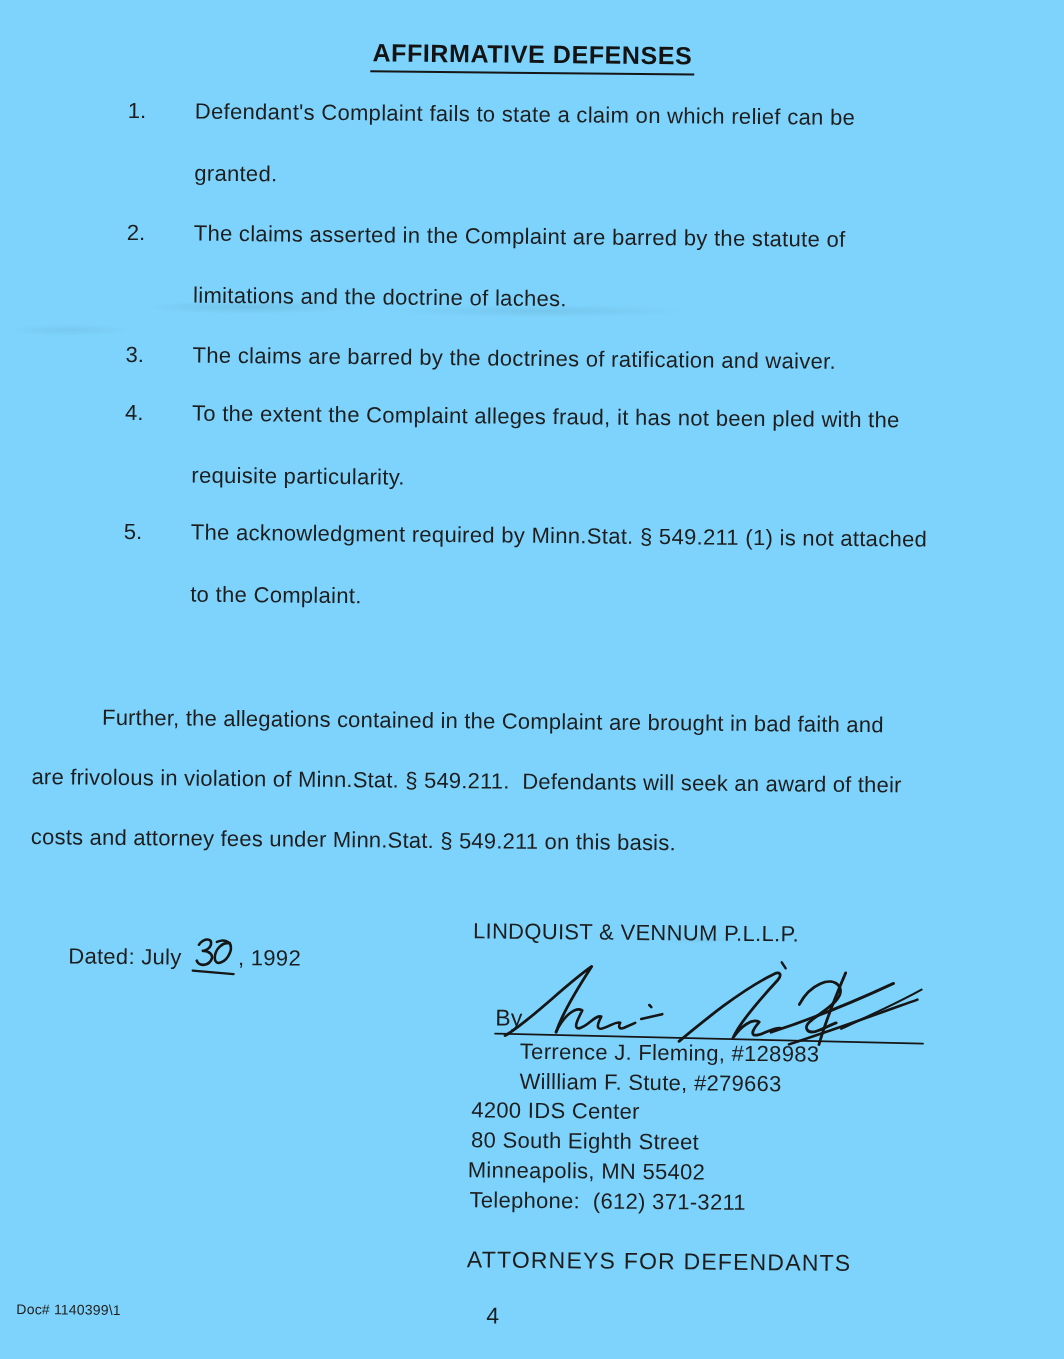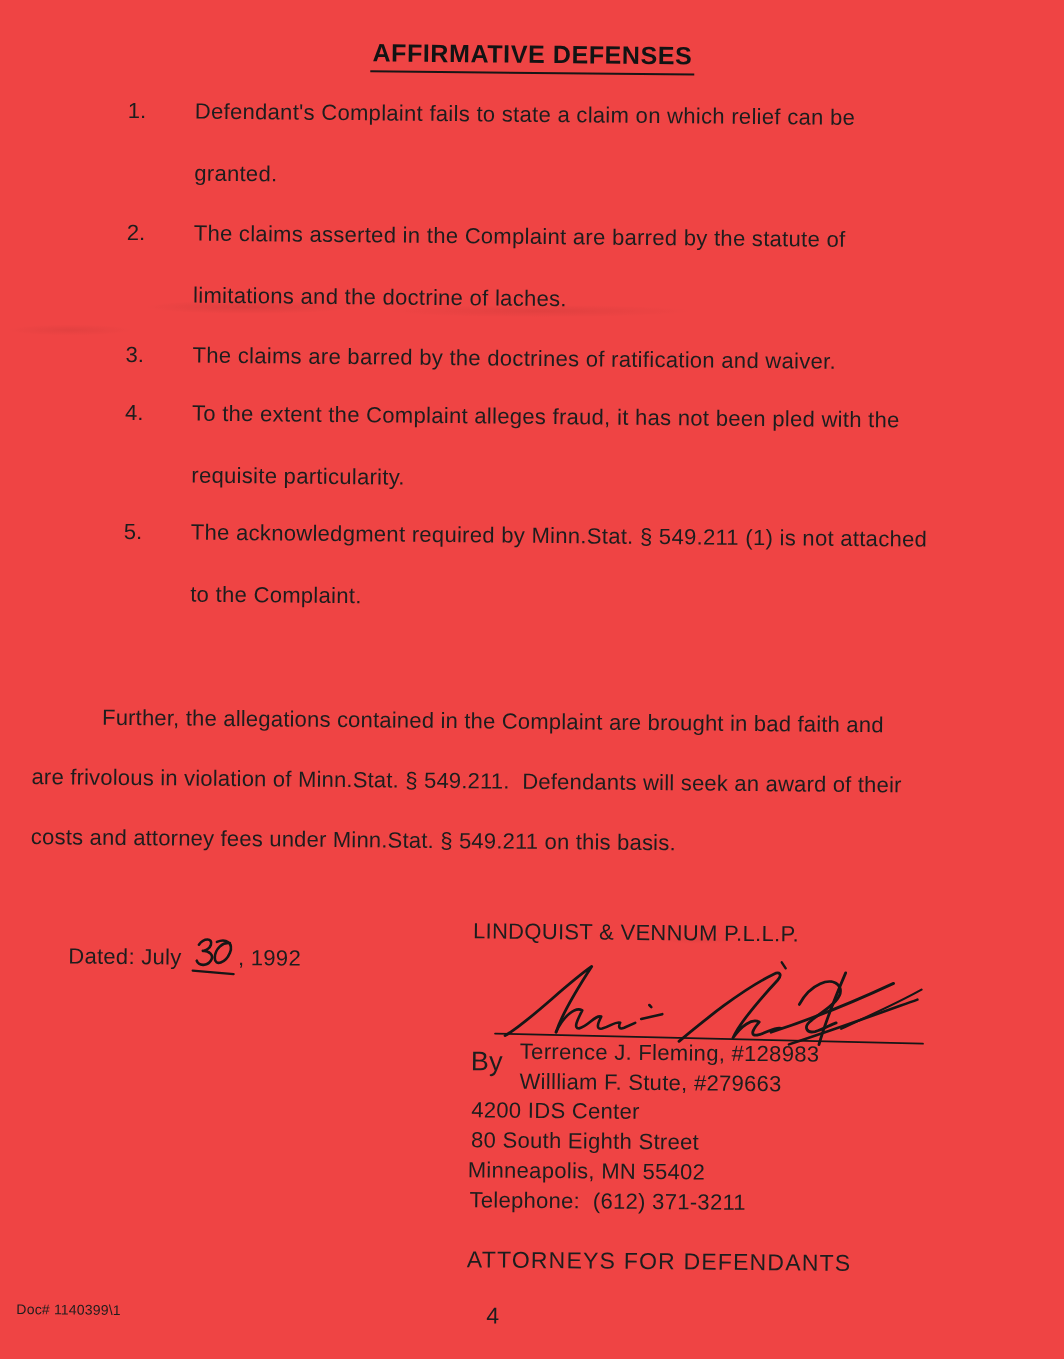--- a/index.html
+++ b/index.html
@@ -1,18 +1,18 @@
 <!DOCTYPE html>
 <html><head>
 <meta charset="utf-8">
 <style>
   html,body{margin:0;padding:0;background:#e8e8e8;}
   .page{
     position:relative;width:1064px;height:1359px;margin:0 auto;
-    background:#ef4444;overflow:hidden;
+    background:#7dd3fc;overflow:hidden;
     font-family:"Liberation Sans",sans-serif;color:#1d1d1d;
   }
   .rot{position:absolute;inset:0;transform:rotate(0.55deg);transform-origin:130px 100px;}
   .line{position:absolute;white-space:pre;font-size:22px;letter-spacing:0.3px;line-height:30px;}
   .title-wrap{position:absolute;left:30px;top:36px;width:1004px;text-align:center;}
   .title-text{
     display:inline-block;font-size:25px;font-weight:bold;letter-spacing:0.6px;
     border-bottom:2.5px solid #161616;padding:0 2px 3px 2px;color:#131313;
   }
   .item{position:absolute;left:128px;}
@@ -95,21 +95,21 @@
     <div class="line" style="left:38px;top:902px;">
       <span>Dated: July </span><span class="hand-day"><svg width="46" height="46" viewBox="0 0 46 46">
         <path d="M 9 12 C 14 5, 23 5, 21 12 C 20 16, 14 19, 13 18 C 19 18, 25 22, 21 28 C 17 34, 9 33, 7 28" stroke-width="2.6"></path>
         <path d="M 27 9 C 36 5, 44 10, 40 20 C 36 30, 25 34, 25 25 C 25 16, 33 9, 40 10" stroke-width="2.6"></path>
         <path d="M 3 38 L 44 41" stroke-width="2.2"></path>
       </svg></span><span>, 1992</span>
     </div>
 
     <div class="line" style="left:481px;top:913px;">LINDQUIST &amp; VENNUM P.L.L.P.</div>
 
-    <div class="line" style="left:480px;top:999px;font-size:27px;margin-top:44px;">By</div>
+    <div class="line" style="left:504px;top:999px;font-size:23px;">By</div>
 
     <svg class="sig-svg" width="440" height="88" viewBox="0 0 440 88">
       <path d="M 6 78 L 434 84" stroke-width="1.8"></path>
       <path d="M 16 80 C 40 66, 74 30, 102 10 C 88 32, 72 60, 67 76" stroke-width="2.8"></path>
       <path d="M 67 76 C 74 60, 86 50, 93 54 C 88 64, 84 72, 90 72 C 99 70, 106 58, 112 60 C 108 68, 107 73, 113 72 C 121 70, 127 64, 131 66 C 129 70, 130 73, 135 71 L 146 66" stroke-width="2.6"></path>
       <path d="M 152 62 L 173 57" stroke-width="2.6"></path>
       <path d="M 160 48 l 2 2" stroke-width="2.6"></path>
       <path d="M 190 84 C 216 62, 252 32, 284 16 C 290 13, 293 16, 288 22 C 268 44, 250 66, 244 80 C 252 68, 263 60, 270 64 C 263 72, 261 78, 268 77 C 278 75, 286 68, 292 70" stroke-width="2.8"></path>
       <path d="M 292 4 L 296 10" stroke-width="2.4"></path>
       <path d="M 310 46 C 320 26, 342 16, 350 28 C 356 40, 334 52, 322 62 C 314 68, 317 75, 326 73 C 334 71, 341 66, 347 64" stroke-width="2.8"></path>

